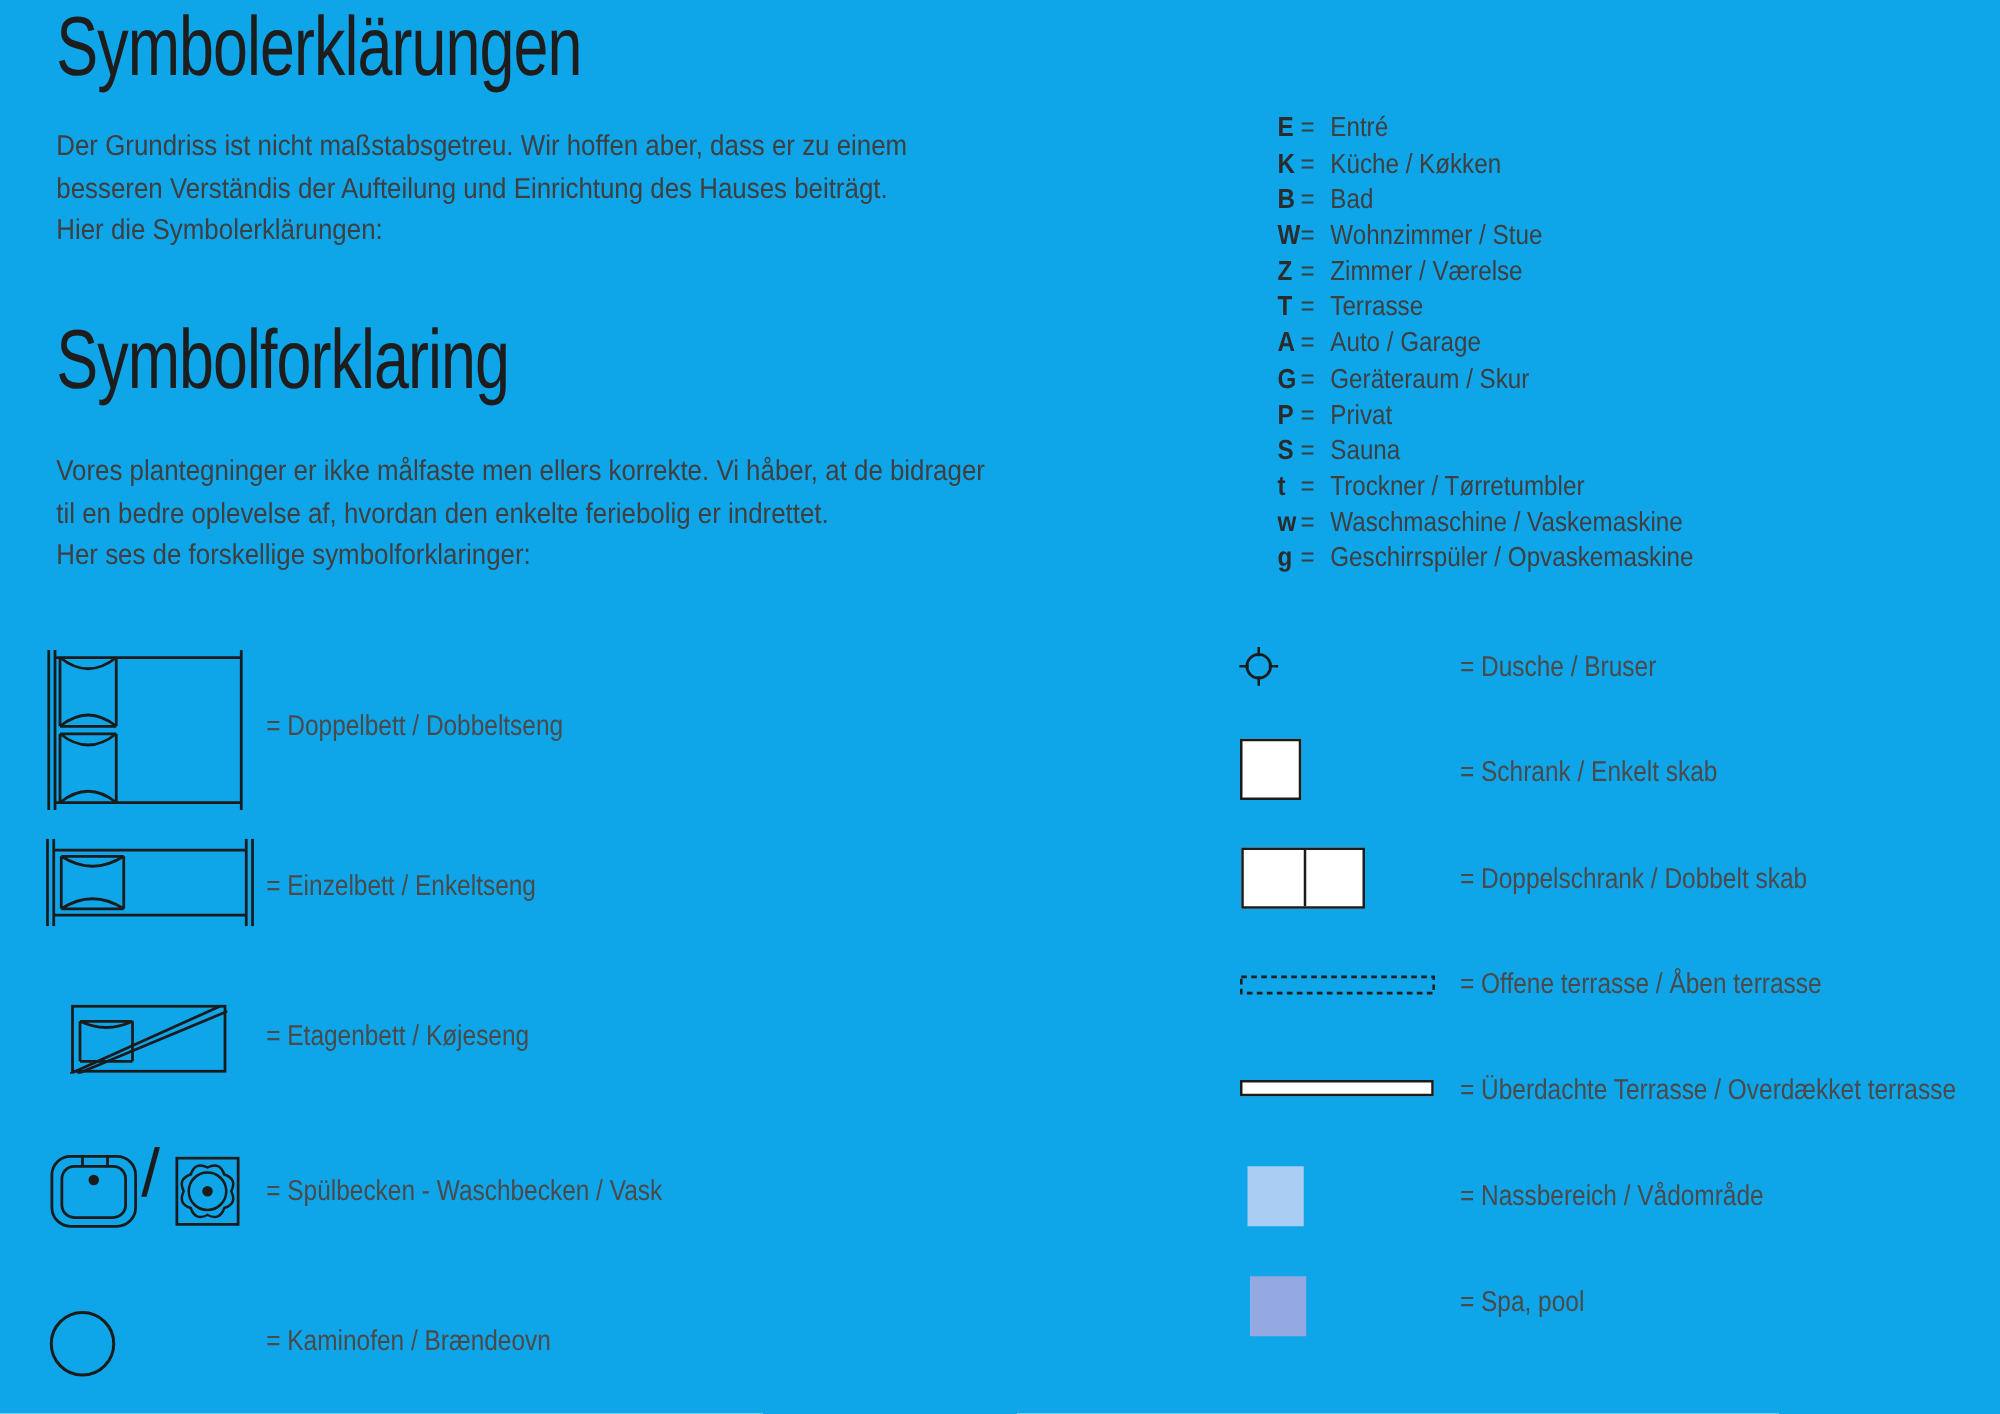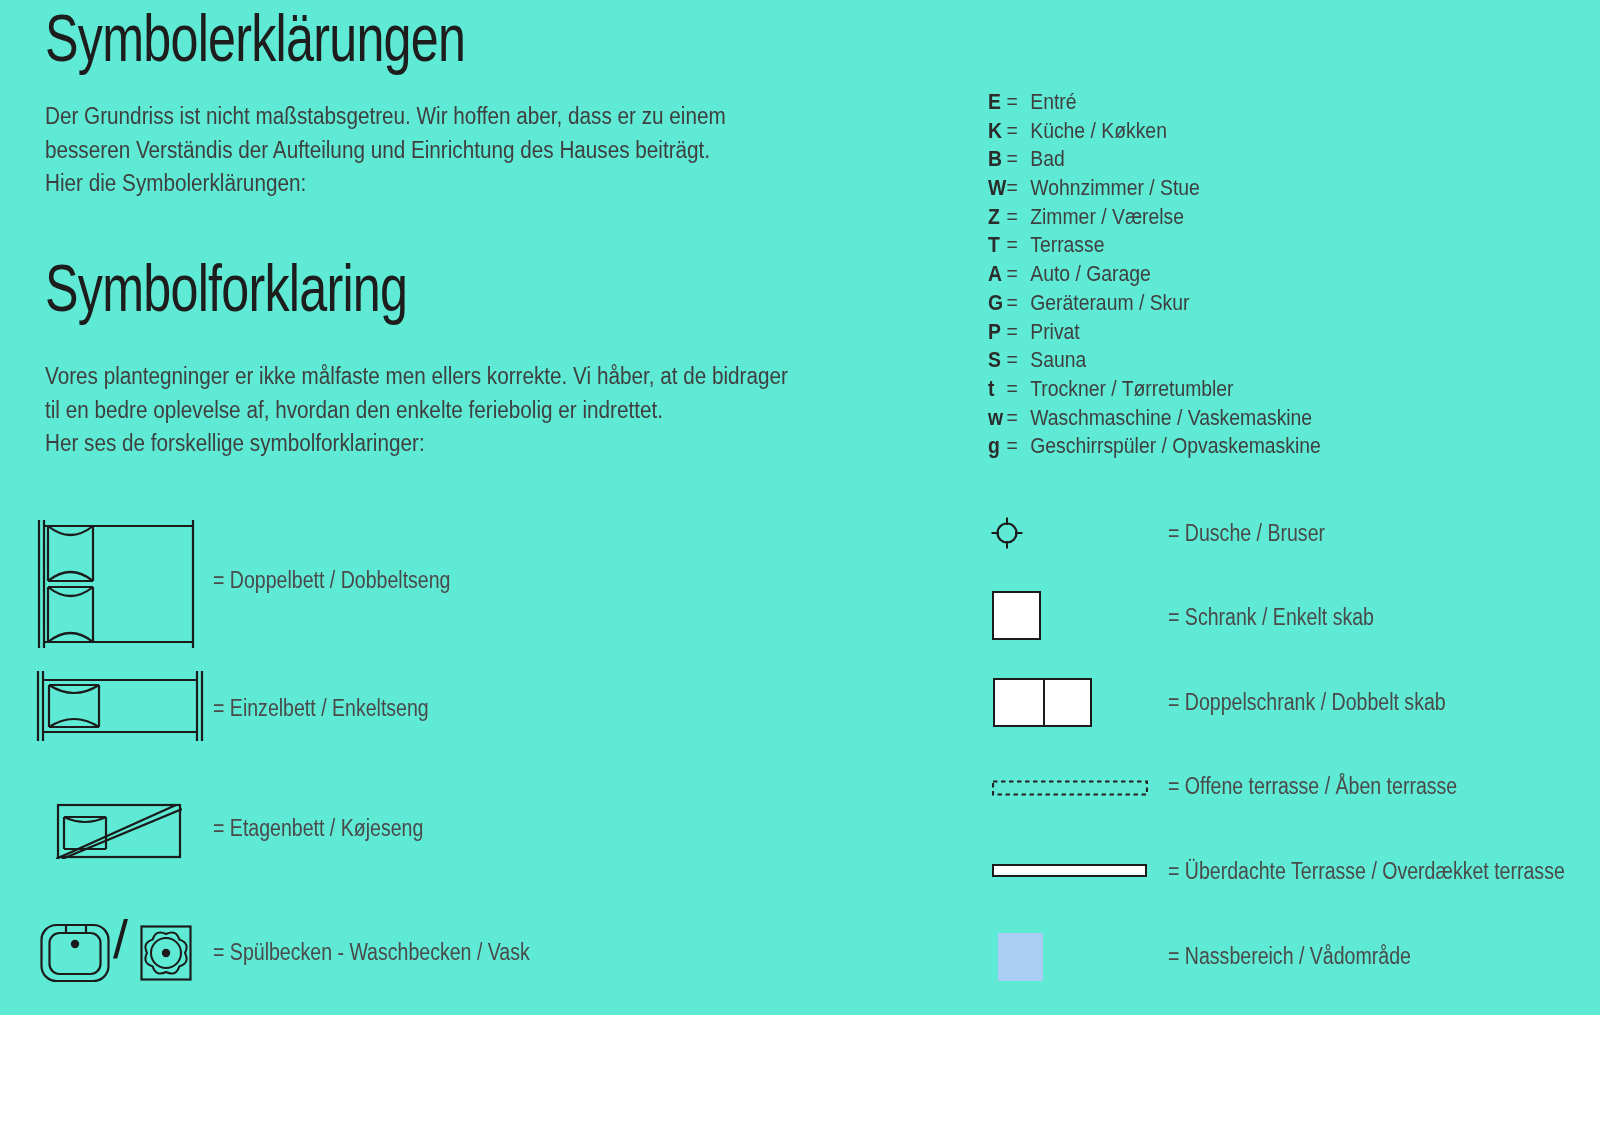--- a/index.html
+++ b/index.html
@@ -1,17 +1,17 @@
 <!DOCTYPE html>
 <html><head>
 <meta charset="utf-8">
 <style>
   html,body { margin:0; padding:0; background:#ffffff; }
   .page {
-    position:relative; width:1600px; height:1015px; background:#5eead4;
+    position:relative; width:1600px; height:1131px; background:#0ea5e9;
     font-family:"Liberation Sans","DejaVu Sans",sans-serif; overflow:hidden;
   }
   .h1 {
     position:absolute; left:45px; margin:0; font-weight:400; color:#1d1d1d;
     font-size:67px; line-height:1.0; letter-spacing:-1px; white-space:nowrap;
     transform:scaleX(.75); transform-origin:0 0;
   }
   #title-de { top:4px; }
   #title-da { top:254px; }
   .para {
@@ -52,21 +52,21 @@
 
   #i-shower     { left:990px; top:516px; }
   #i-cab-single { left:992px; top:591px; width:45px; height:45px; border:2.4px solid #1b1b1b; background:#fff; }
   #i-cab-double { left:993px; top:678px; width:95px; height:45px; border:2.4px solid #1b1b1b; background:#fff; }
   #i-cab-double .divider { position:absolute; left:50%; top:0; width:0; height:100%; border-left:2.4px solid #1b1b1b; }
   #i-open-terrace { left:992px; top:780px; }
   #i-covered-terrace { left:992px; top:864px; width:151px; height:9px; border:2.2px solid #1b1b1b; background:#fff; }
   #i-wet { left:998px;  top:933px;  width:45px; height:48px; }
   #i-spa { left:1000px; top:1021px; width:45px; height:48px; }
 
-  .abbr-list { position:absolute; left:988px; top:88px; }
+  .abbr-list { position:absolute; left:1022px; top:88px; }
   .abbr-row  { height:28.7px; line-height:28.7px; font-size:22px; color:#3f3f3f;
                white-space:nowrap; transform:scaleX(.88); transform-origin:0 0; }
   .abbr-key  { display:inline-block; width:21px; font-weight:700; color:#2b2b2b; }
   .abbr-eq   { display:inline-block; width:27px; color:#3f3f3f; }
 
   svg { display:block; }
 </style>
 </head>
 <body>
 

